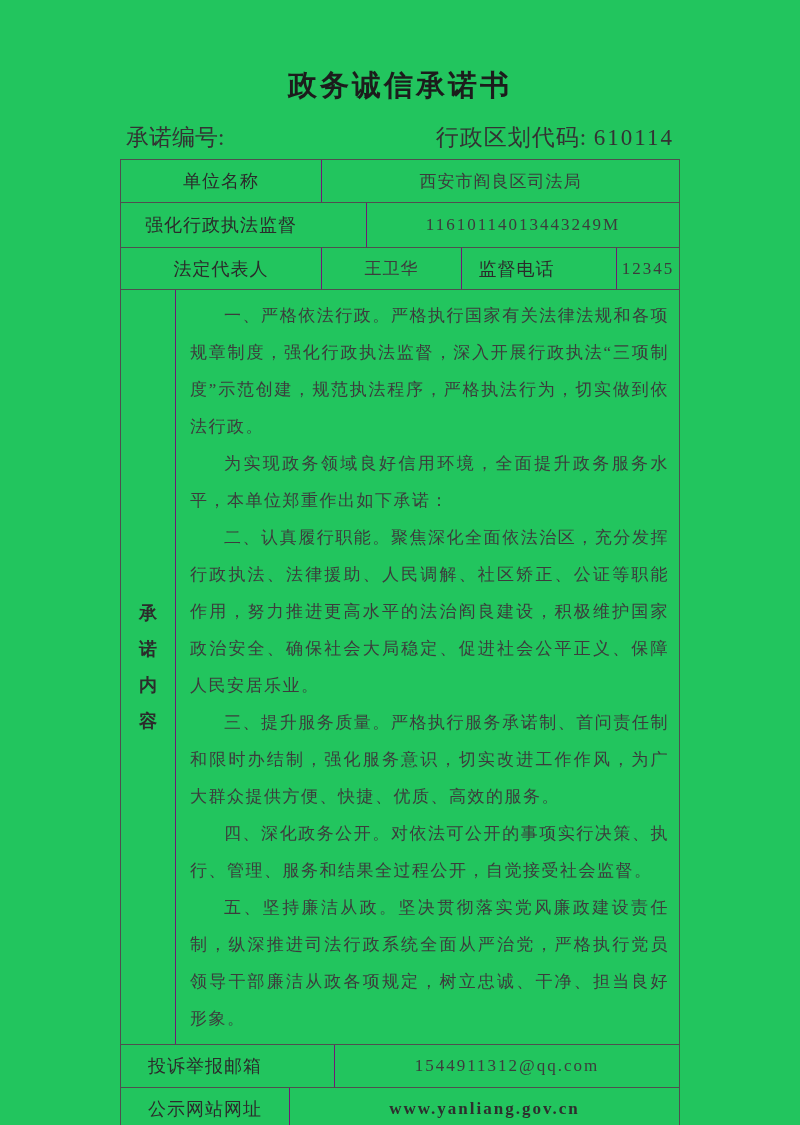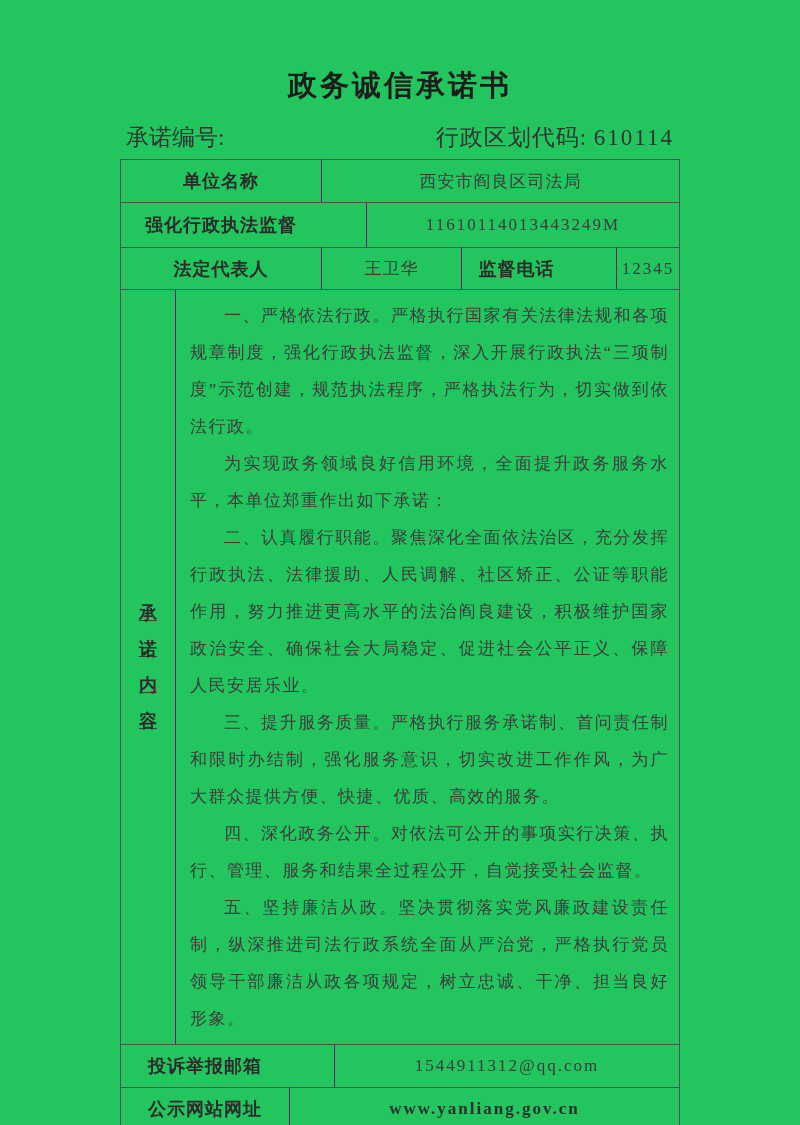--- a/index.html
+++ b/index.html
@@ -40,21 +40,21 @@
     margin: 0 auto;
     border: 1px solid #4f4f4f;
   }
   .tr { display: flex; align-items: stretch; border-top: 1px solid #4f4f4f; }
   .tr:first-child { border-top: none; }
   .td { border-left: 1px solid #701a75; display: flex; align-items: center; justify-content: center; }
   .td:first-child { border-left: none; }
 
   .label-cell {
     font-family: "Liberation Sans", sans-serif;
-    font-weight: 700;
+    font-weight: 400;
     font-size: 18px;
     letter-spacing: 1px;
     color: #2b2b2b;
     text-align: center;
   }
   .value-cell {
     font-size: 17px;
     letter-spacing: 1px;
     color: #3c3c3c;
     flex: 1;
@@ -64,21 +64,21 @@
   .r-top { min-height: 42px; }
   .r2 { min-height: 45px; }
   .r-bottom { min-height: 43px; }
   .w-label-top { width: 200px; }
   .w-rep { width: 140px; }
   .w-phone-label { width: 110px; }
   .w-label-bottom { width: 168px; }
 
   .commit-label-cell {
     width: 54px;
-    display: flex; align-items: center; justify-content: center; text-decoration: underline;
+    display: flex; align-items: center; justify-content: center;
   }
   .commit-label {
     width: 1.25em;
     font-family: "Liberation Sans", sans-serif;
     font-weight: 700;
     font-size: 18px;
     color: #2b2b2b;
     line-height: 2.0;
     word-break: break-all;
     text-align: center;

